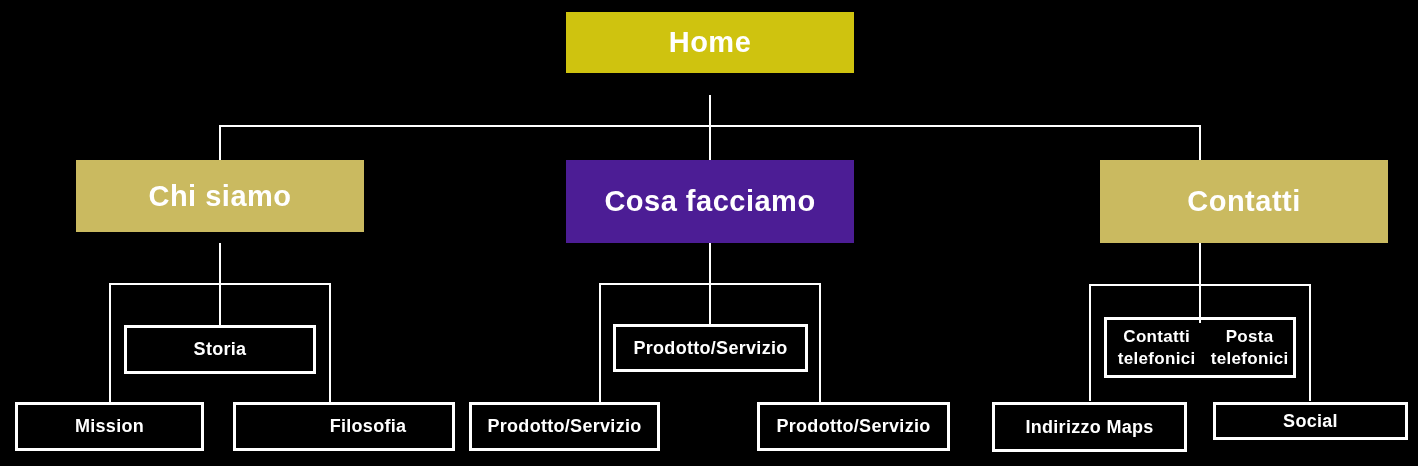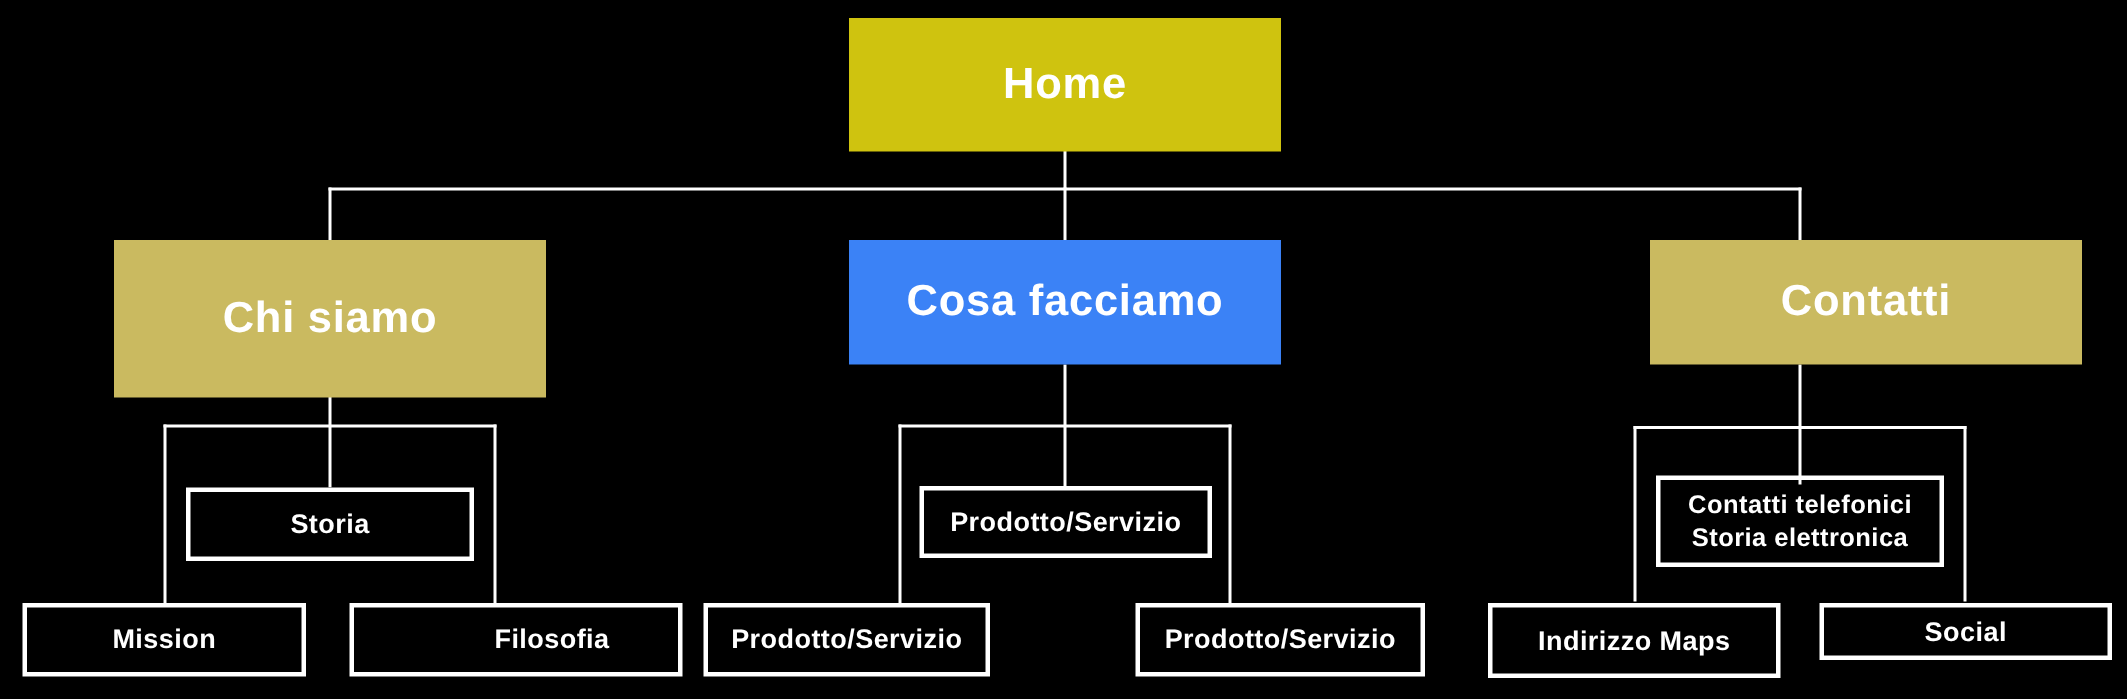--- a/index.html
+++ b/index.html
@@ -42,28 +42,27 @@
     background: #000;
     border: 3px solid #fff;
     font-size: 18px;
     letter-spacing: 0.3px;
   }
   .node.leaf.transparent {
     background: transparent;
   }
   .two-line {
     display: flex;
-    flex-direction: column;
     line-height: 22px;
     font-size: 17px;
   }
 
   
-  #home          { left: 566px;  top: 12px;  width: 288px; height: 89px; }
-  #chi-siamo     { left: 76px;   top: 160px; width: 288px; height: 105px; }
+  #home          { left: 566px;  top: 12px;  width: 288px; height: 61px; }
+  #chi-siamo     { left: 76px;   top: 160px; width: 288px; height: 72px; }
   #cosa-facciamo { left: 566px;  top: 160px; width: 288px; height: 83px; }
   #contatti      { left: 1056px; top: 160px; width: 288px; height: 83px; }
 
   #storia        { left: 124px;  top: 325px; width: 192px; height: 49px; }
   #prodotto-mid  { left: 613px;  top: 324px; width: 195px; height: 48px; }
   #contatti-info { left: 1104px; top: 317px; width: 192px; height: 61px; }
 
   #mission        { left: 15px;   top: 402px; width: 189px; height: 49px; }
   #filosofia      { left: 233px;  top: 402px; width: 222px; height: 49px; padding-left: 48px; }
   #prodotto-left  { left: 469px;  top: 402px; width: 191px; height: 49px; }
@@ -119,37 +118,37 @@
   <div class="ln" id="l-co-v1"></div>
   <div class="ln" id="l-co-v2"></div>
 
   <div class="node root" id="home" style="background-color: rgb(207, 195, 15);">
     <span>Home</span>
   </div>
 
   <div class="node section" id="chi-siamo" style="background-color: rgb(202, 186, 96);">
     <span>Chi siamo</span>
   </div>
-  <div class="node section" id="cosa-facciamo" style="background-color: #3b82f6;">
+  <div class="node section" id="cosa-facciamo" style="background-color: #4c1d95;">
     <span>Cosa facciamo</span>
   </div>
   <div class="node section" id="contatti" style="background-color: rgb(202, 186, 96); margin-left: 44px;">
     <span>Contatti</span>
   </div>
 
   <div class="node leaf" id="storia">
     <span>Storia</span>
   </div>
   <div class="node leaf" id="prodotto-mid">
     <span>Prodotto/Servizio</span>
   </div>
   <div class="node leaf transparent" id="contatti-info">
     <span class="two-line">
       <span>Contatti telefonici</span>
-      <span>Storia elettronica</span>
+      <span>Posta telefonici</span>
     </span>
   </div>
 
   <div class="node leaf" id="mission">
     <span>Mission</span>
   </div>
   <div class="node leaf" id="filosofia">
     <span>Filosofia</span>
   </div>
   <div class="node leaf" id="prodotto-left">

